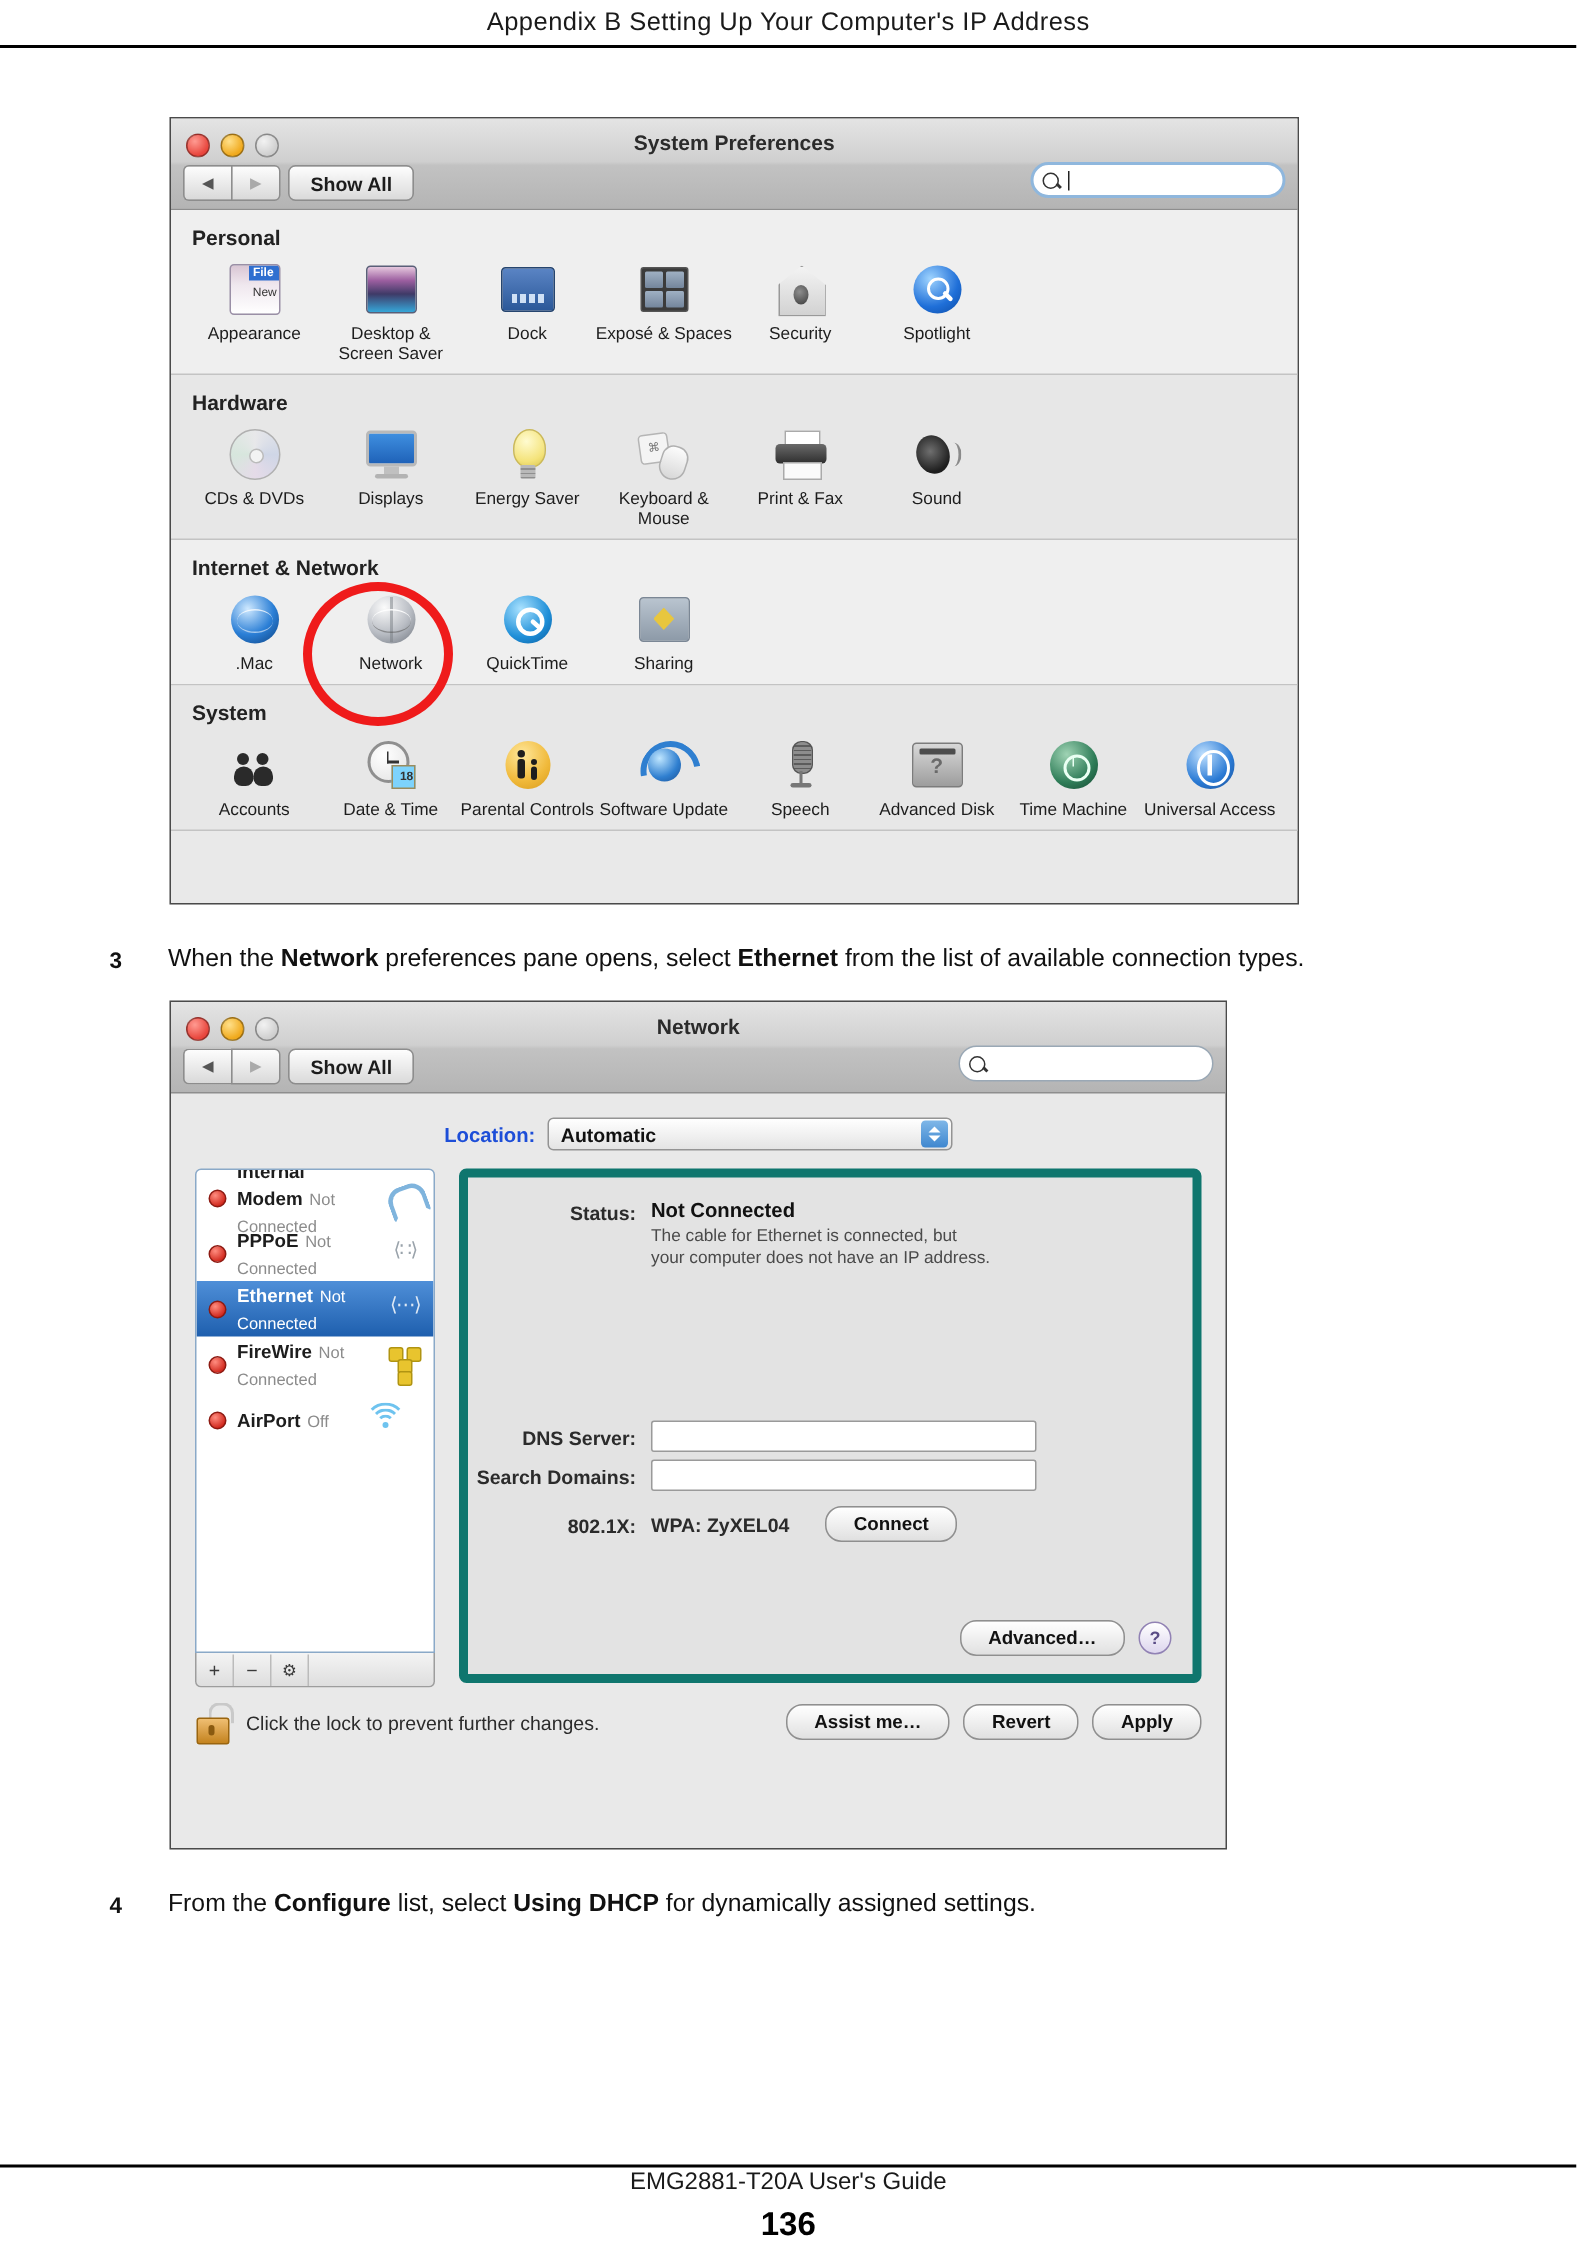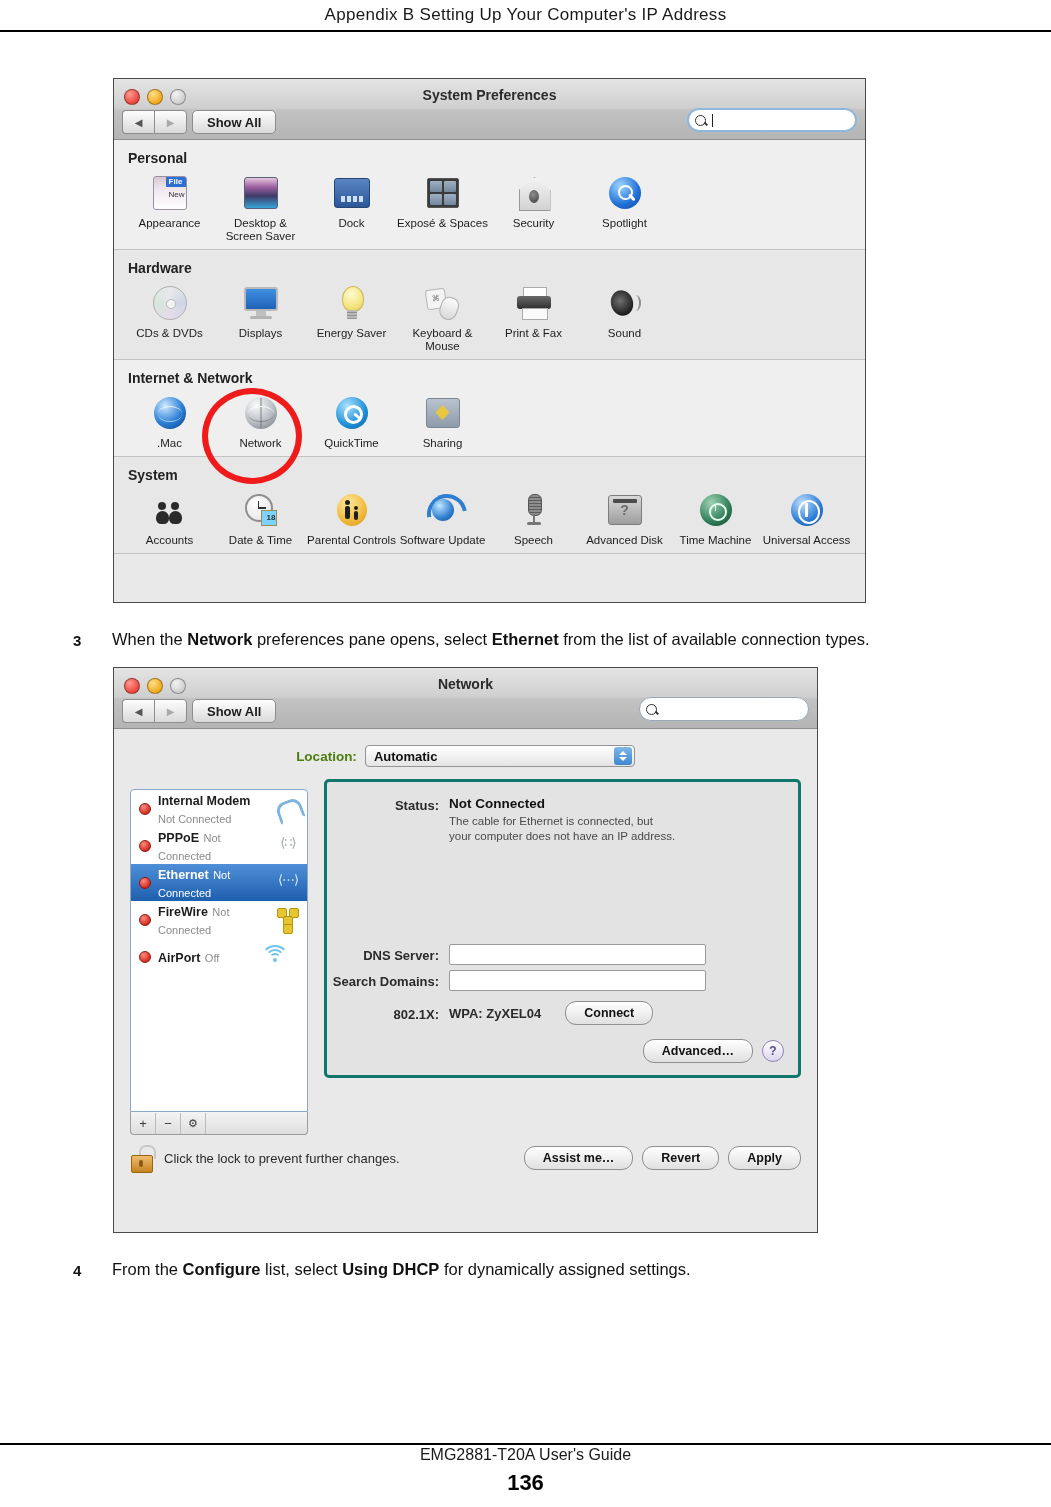--- a/index.html
+++ b/index.html
@@ -250,38 +250,38 @@
     pointer-events:none;
   }
 
   
   #network-window{left:113px;top:667px;width:705px;height:566px;background:#e9e9e9;}
   .net-body{position:relative;padding:0;height:calc(100% - 60px);}
   .location-row{
     display:flex;align-items:center;justify-content:center;gap:8px;
     padding-top:16px;padding-bottom:12px;
   }
-  .location-label{font-size:13.5px;font-weight:bold;color:#4d7c0f;}
+  .location-label{font-size:13.5px;font-weight:bold;color:#1d4ed8;}
   .popup{
     height:22px;min-width:120px;border:1px solid #949494;border-radius:4px;
     background:linear-gradient(to bottom,#ffffff,#e4e4e4);
     display:flex;align-items:center;position:relative;padding:0 26px 0 8px;
     font-size:13px;font-weight:bold;color:#111;box-sizing:border-box;
   }
   .popup .arrows{
     position:absolute;right:2px;top:1px;width:18px;height:18px;border-radius:3px;
     background:linear-gradient(to bottom,#7fb7e8,#3f87cf);
     display:flex;flex-direction:column;align-items:center;justify-content:center;gap:2px;
   }
   .popup .arrows .up{width:0;height:0;border-left:4px solid transparent;border-right:4px solid transparent;border-bottom:4px solid #fff;}
   .popup .arrows .dn{width:0;height:0;border-left:4px solid transparent;border-right:4px solid transparent;border-top:4px solid #fff;}
   #location-popup{width:270px;}
 
   .net-main{display:flex;padding:0 16px;gap:16px;}
-  .svc-col{width:178px;margin-top:10px;}
+  .svc-col{width:160px;}
   .svc-list{
     border:1px solid #8aa9c8;border-radius:4px 4px 0 0;background:#fff;height:321px;overflow:hidden;
   }
   .svc{
     display:flex;align-items:center;padding:5px 6px 5px 8px;gap:7px;height:37px;box-sizing:border-box;
   }
   .svc.sel{background:linear-gradient(to bottom,#4f8fd8,#1e5fae);}
   .dot{width:10px;height:10px;border-radius:50%;flex:none;
     background:radial-gradient(circle at 35% 30%,#ff8d80,#d0271c 75%);border:1px solid #8d1a12;}
   .svc-text{flex:1;min-width:0;}
@@ -310,22 +310,22 @@
 
   .svc-toolbar{
     border:1px solid #9d9d9d;border-top:none;border-radius:0 0 4px 4px;height:22px;
     background:linear-gradient(to bottom,#f4f4f4,#dedede);display:flex;align-items:center;
   }
   .tb-btn{width:24px;height:21px;display:flex;align-items:center;justify-content:center;
     font-size:13px;color:#3a3a3a;border-right:1px solid #bbb;}
   .tb-btn.last{border-right:1px solid #bbb;font-size:11px;}
 
   .detail-panel{
-    flex:1;border:3px solid #0f766e;border-radius:5px;
-    background:#e3e3e3;height:299px;box-sizing:border-box;position:relative;
+    flex:1;border:6px solid #0f766e;border-radius:5px;
+    background:#e3e3e3;height:343px;box-sizing:border-box;position:relative;
     padding:14px 4px 0 0;
   }
   .drow{display:flex;align-items:flex-start;margin-bottom:4px;}
   .dlabel{width:112px;text-align:right;font-size:13px;font-weight:bold;color:#2b2b2b;padding-top:2px;flex:none;}
   .dval{padding-left:10px;font-size:13px;}
   .dval-strong{font-size:13.5px;font-weight:bold;color:#111;}
   .dnote{font-size:11.5px;color:#4a4a4a;line-height:15px;margin-top:3px;}
   .tfield{height:19px;background:#fff;border:1px solid #9a9a9a;border-radius:2px;}
   #dns-field{width:255px;}
   #search-domains-field{width:255px;}

